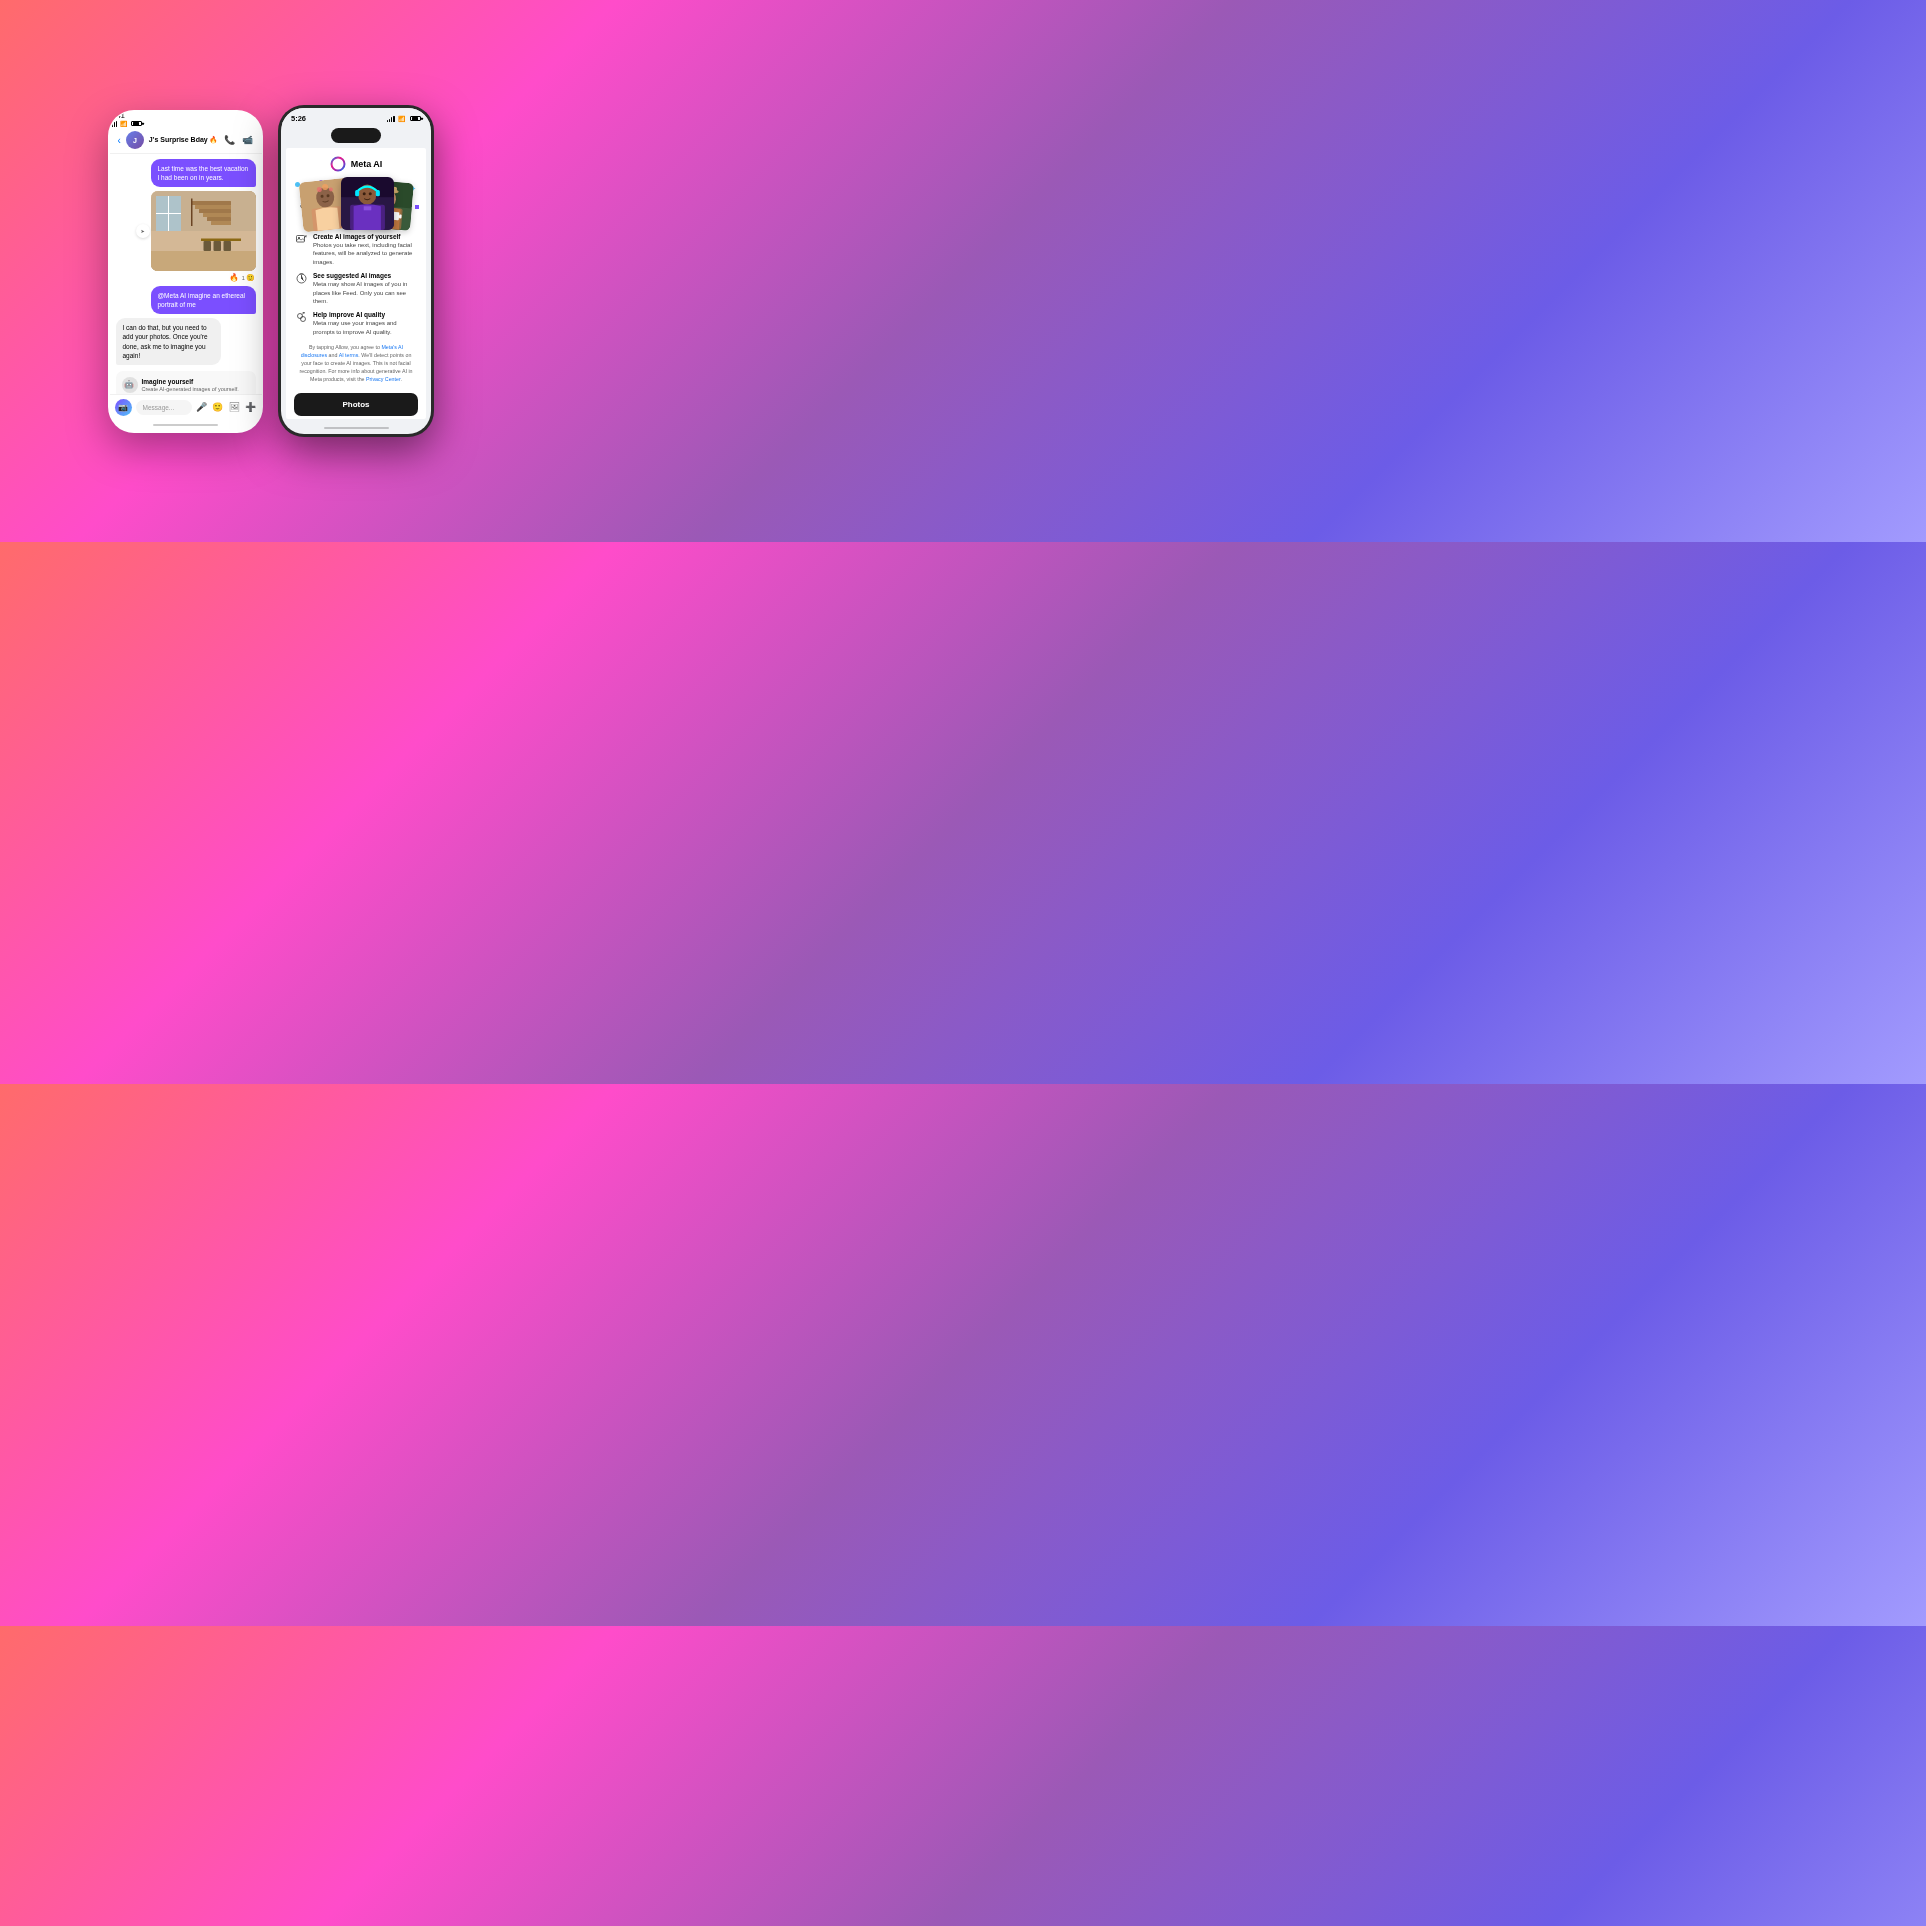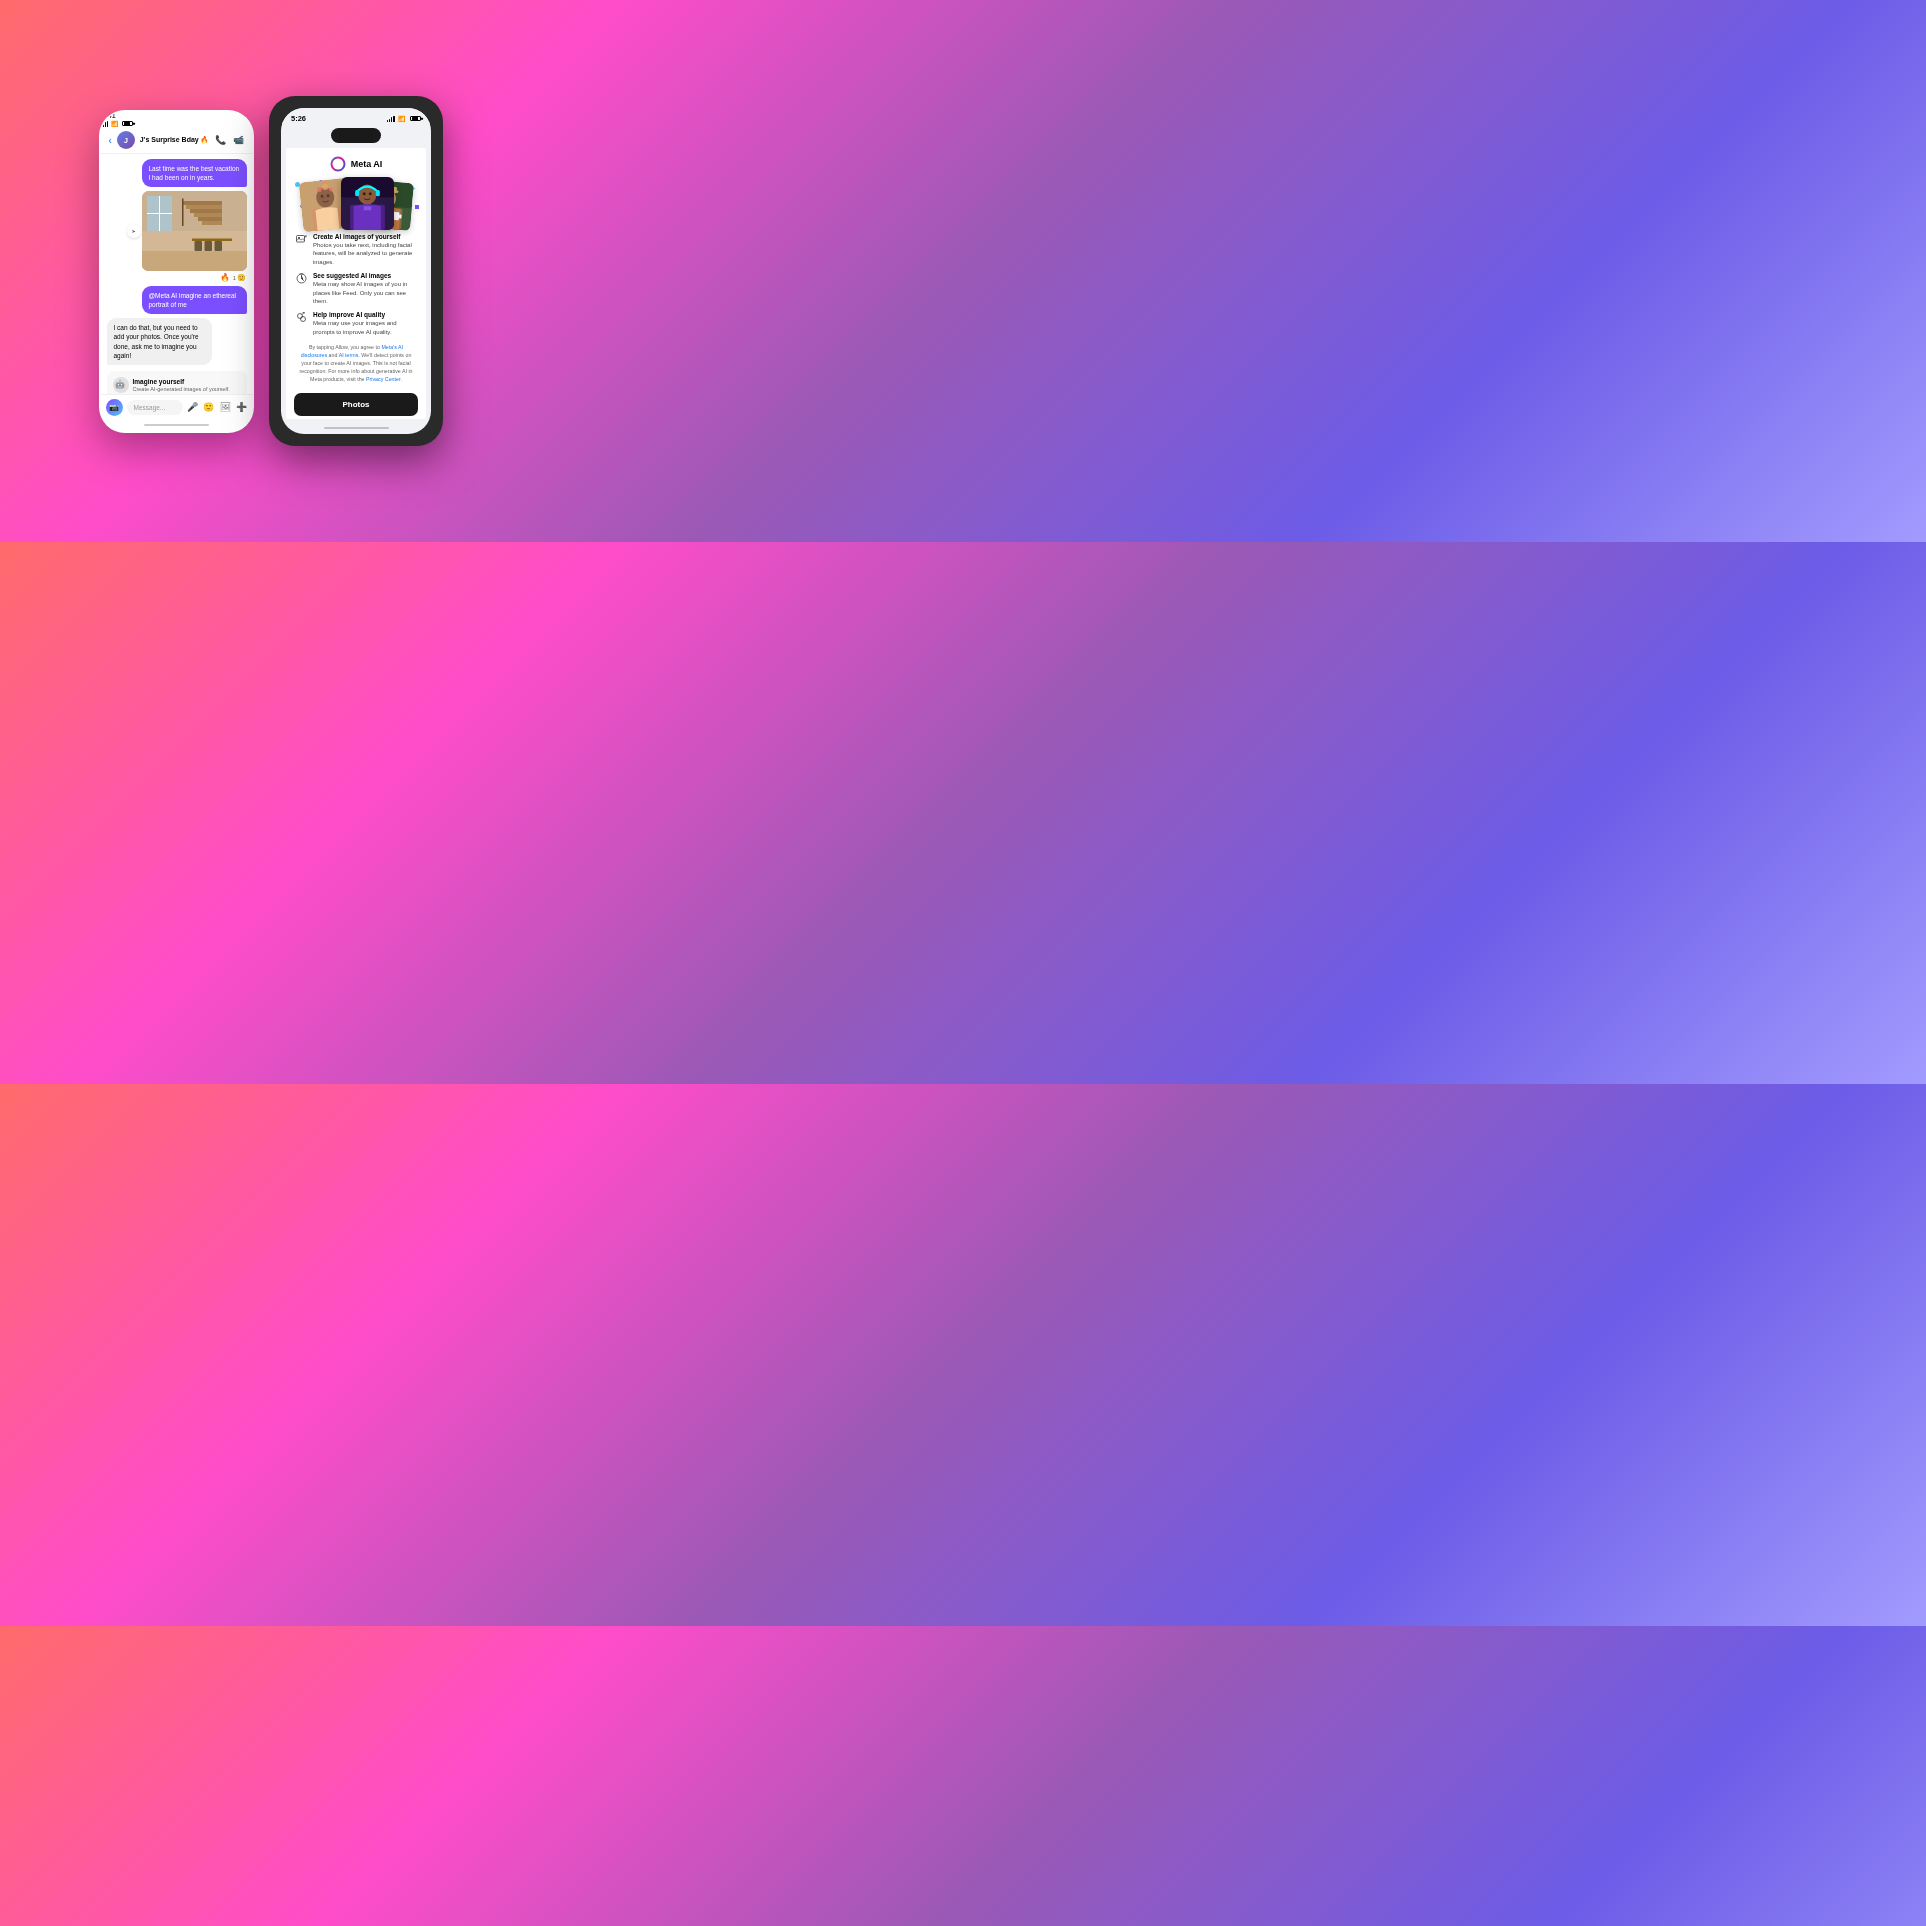--- a/index.html
+++ b/index.html
@@ -422,21 +422,21 @@
       background: #000;
       border-radius: 1.5px;
       margin: 3px auto 5px;
       opacity: 0.2;
     }
 
     
     .phone-right-wrapper {
       background: #2a2a2a;
       border-radius: 26px;
-      padding: 12px;
+      padding: 3px;
       box-shadow: 0 15px 40px rgba(0,0,0,0.5);
     }
 
     .phone-right-inner {
       background: #f0f2f5;
       border-radius: 23px;
       overflow: hidden;
       width: 150px;
       height: 326px;
       display: flex;

